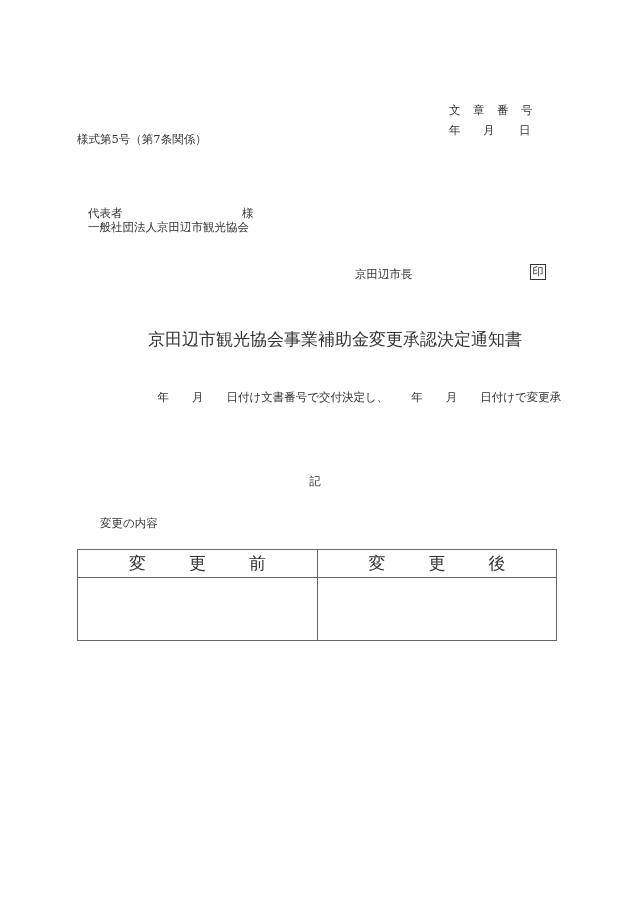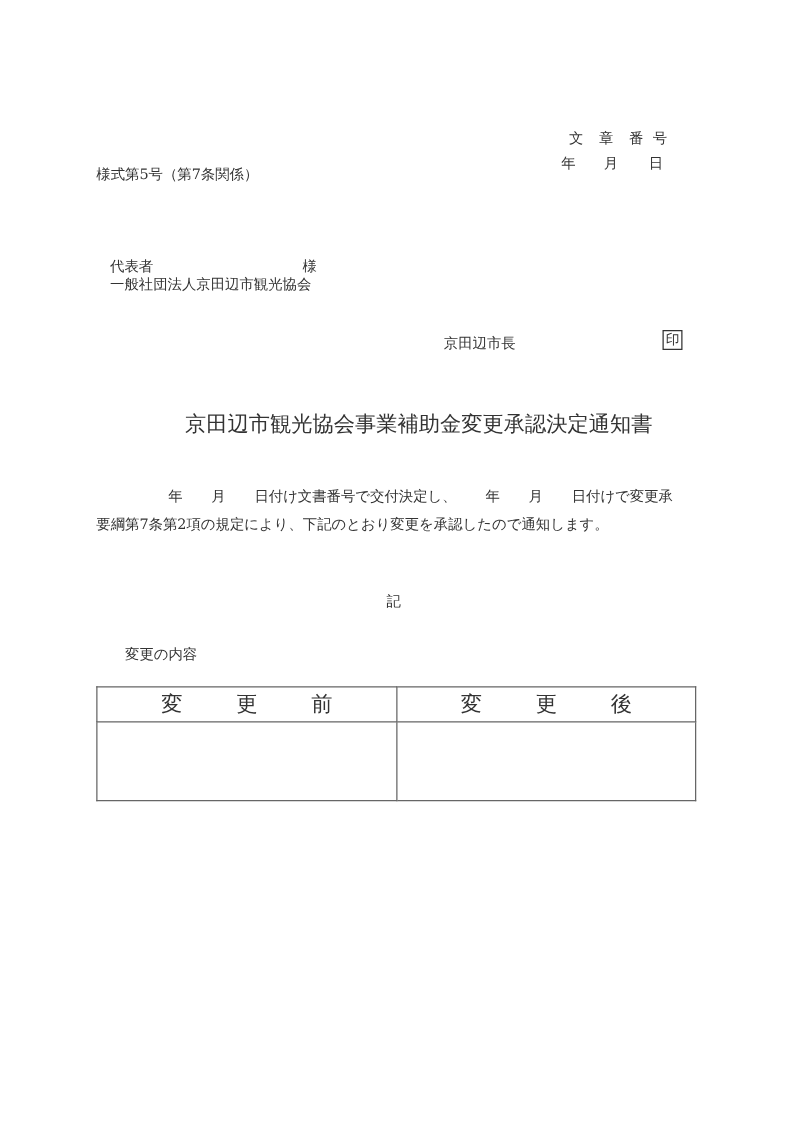--- a/index.html
+++ b/index.html
@@ -3,37 +3,37 @@
 <meta charset="utf-8">
 <style>
   html, body { margin: 0; padding: 0; background: #ffffff; }
   body {
     width: 630px; height: 915px; position: relative; overflow: hidden;
     font-family: "DejaVu Serif", "Liberation Serif", serif;
     color: #333333; font-size: 11.5px;
   }
   .abs { position: absolute; white-space: nowrap; }
   .form-no { left: 77px; top: 84px; margin-top: 48px; }
-  .docnum { left: 449px; top: 103px; letter-spacing: 0; text-align: center; }
+  .docnum { left: 449px; top: 103px; letter-spacing: 0; }
   .docnum span, .date span { display: inline-block; }
   .date { left: 449px; top: 123px; }
   .recipient-org { left: 88px; top: 184px; margin-top: 36px; }
   .rep { left: 88px; top: 206px; }
   .rep-sama { left: 242px; top: 206px; }
   .mayor { left: 355px; top: 267px; }
   .seal {
     left: 530px; top: 264px; width: 14px; height: 14px;
     border: 1px solid #333; font-size: 11px; line-height: 14px; text-align: center;
   }
   .title { left: 0; width: 630px; top: 328px; text-align: center; font-size: 17px; padding-left: 20px; }
   .body-text {
     left: 77px; top: 386px; width: 480px; white-space: normal;
     line-height: 22px; font-size: 11.5px;
   }
-  .body-text .line { display: block; white-space: nowrap; }
+  .body-text .line { display: block; white-space: nowrap; margin-left: 23px; }
   .ki { left: 0; width: 630px; top: 474px; text-align: center; }
   .change-label { left: 77px; top: 516px; margin-left: 23px; }
   table.change-table {
     position: absolute; left: 77px; top: 549px; width: 480px;
     border-collapse: collapse; font-size: 17px;
   }
   table.change-table th, table.change-table td {
     border: 1px solid #666; font-weight: normal; padding: 0; text-align: center;
   }
   table.change-table th { height: 27px; }
@@ -58,21 +58,20 @@
 <div class="abs rep">代表者</div>
 <div class="abs rep-sama">様</div>
 
 <div class="abs mayor">京田辺市長</div>
 <div class="abs seal">印</div>
 
 <div class="abs title">京田辺市観光協会事業補助金変更承認決定通知書</div>
 
 <div class="abs body-text">
   <span class="line">　　　　　年　　月　　日付け文書番号で交付決定し、　　年　　月　　日付けで変更承</span>
-  <span class="line">要綱第7条第2項の規定により、下記のとおり変更を承認したので通知します。</span>
 </div>
 
 <div class="abs ki">記</div>
 
 <div class="abs change-label">変更の内容</div>
 
 <table class="change-table">
   <thead>
     <tr>
       <th style="width:239px">

